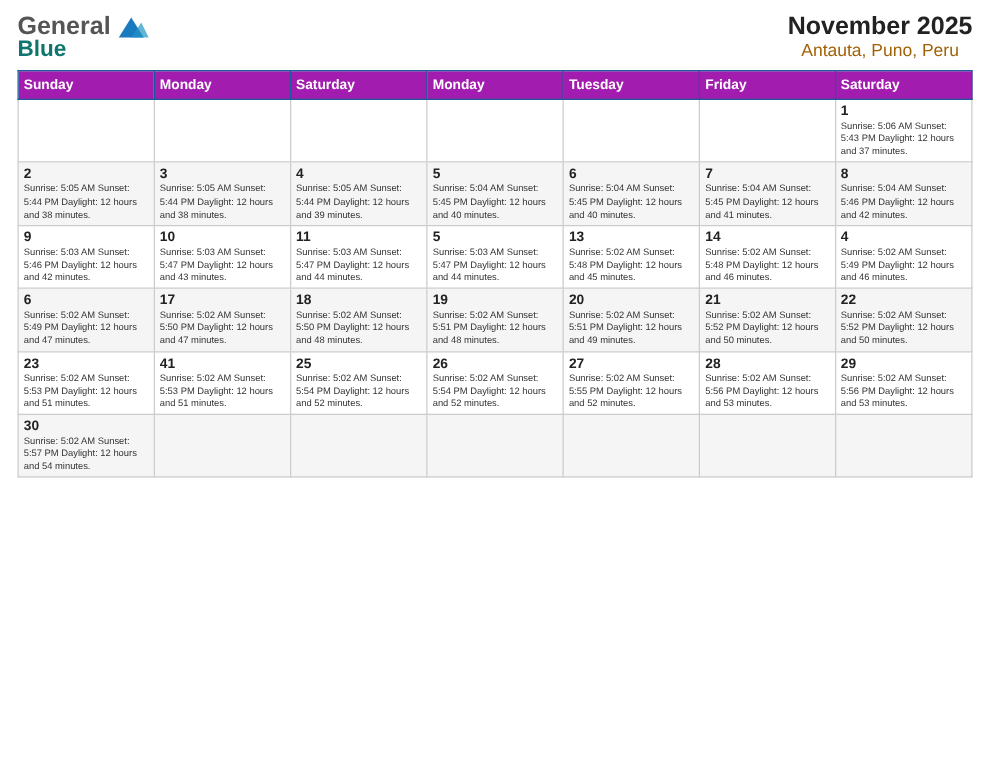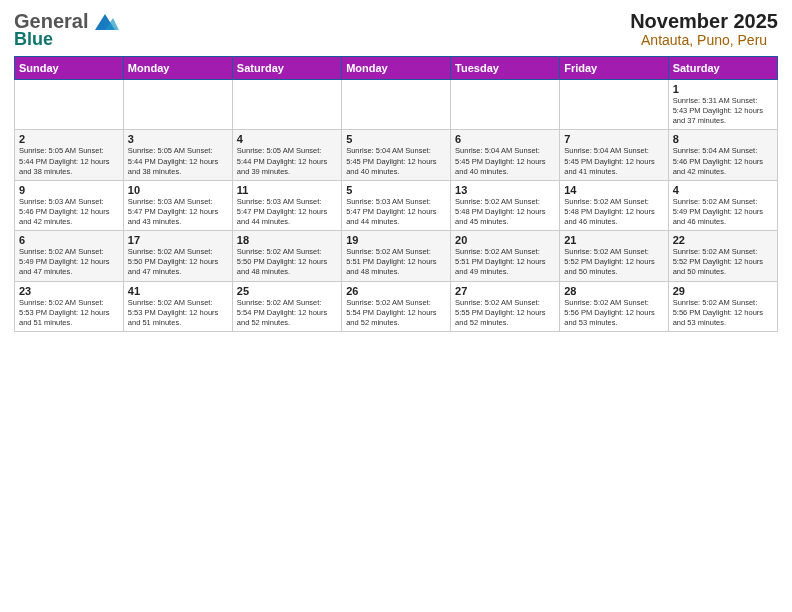--- a/index.html
+++ b/index.html
@@ -143,21 +143,21 @@
     <tbody id="calendar-body">
     <tr>
           <td class="empty-cell"></td>
           <td class="empty-cell"></td>
           <td class="empty-cell"></td>
           <td class="empty-cell"></td>
           <td class="empty-cell"></td>
           <td class="empty-cell"></td>
           <td>
             <span class="day-number">1</span>
-            <div class="cell-content">Sunrise: 5:31 AM
+            <div class="cell-content">Sunrise: 5:06 AM
 Sunset: 5:43 PM
 Daylight: 12 hours
 and 37 minutes.</div>
           </td>
         </tr>
         <tr>
           <td>
             <span class="day-number">2</span>
             <div class="cell-content">Sunrise: 5:05 AM
 Sunset: 5:44 PM
@@ -352,16 +352,31 @@
 Daylight: 12 hours
 and 53 minutes.</div>
           </td>
           <td>
             <span class="day-number">29</span>
             <div class="cell-content">Sunrise: 5:02 AM
 Sunset: 5:56 PM
 Daylight: 12 hours
 and 53 minutes.</div>
           </td>
+        </tr>
+        <tr class="last-row">
+          <td>
+            <span class="day-number">30</span>
+            <div class="cell-content">Sunrise: 5:02 AM
+Sunset: 5:57 PM
+Daylight: 12 hours
+and 54 minutes.</div>
+          </td>
+          <td class="empty-cell"></td>
+          <td class="empty-cell"></td>
+          <td class="empty-cell"></td>
+          <td class="empty-cell"></td>
+          <td class="empty-cell"></td>
+          <td class="empty-cell"></td>
         </tr>
       </tbody>
   </table>
 </div>
 
 </body></html>

